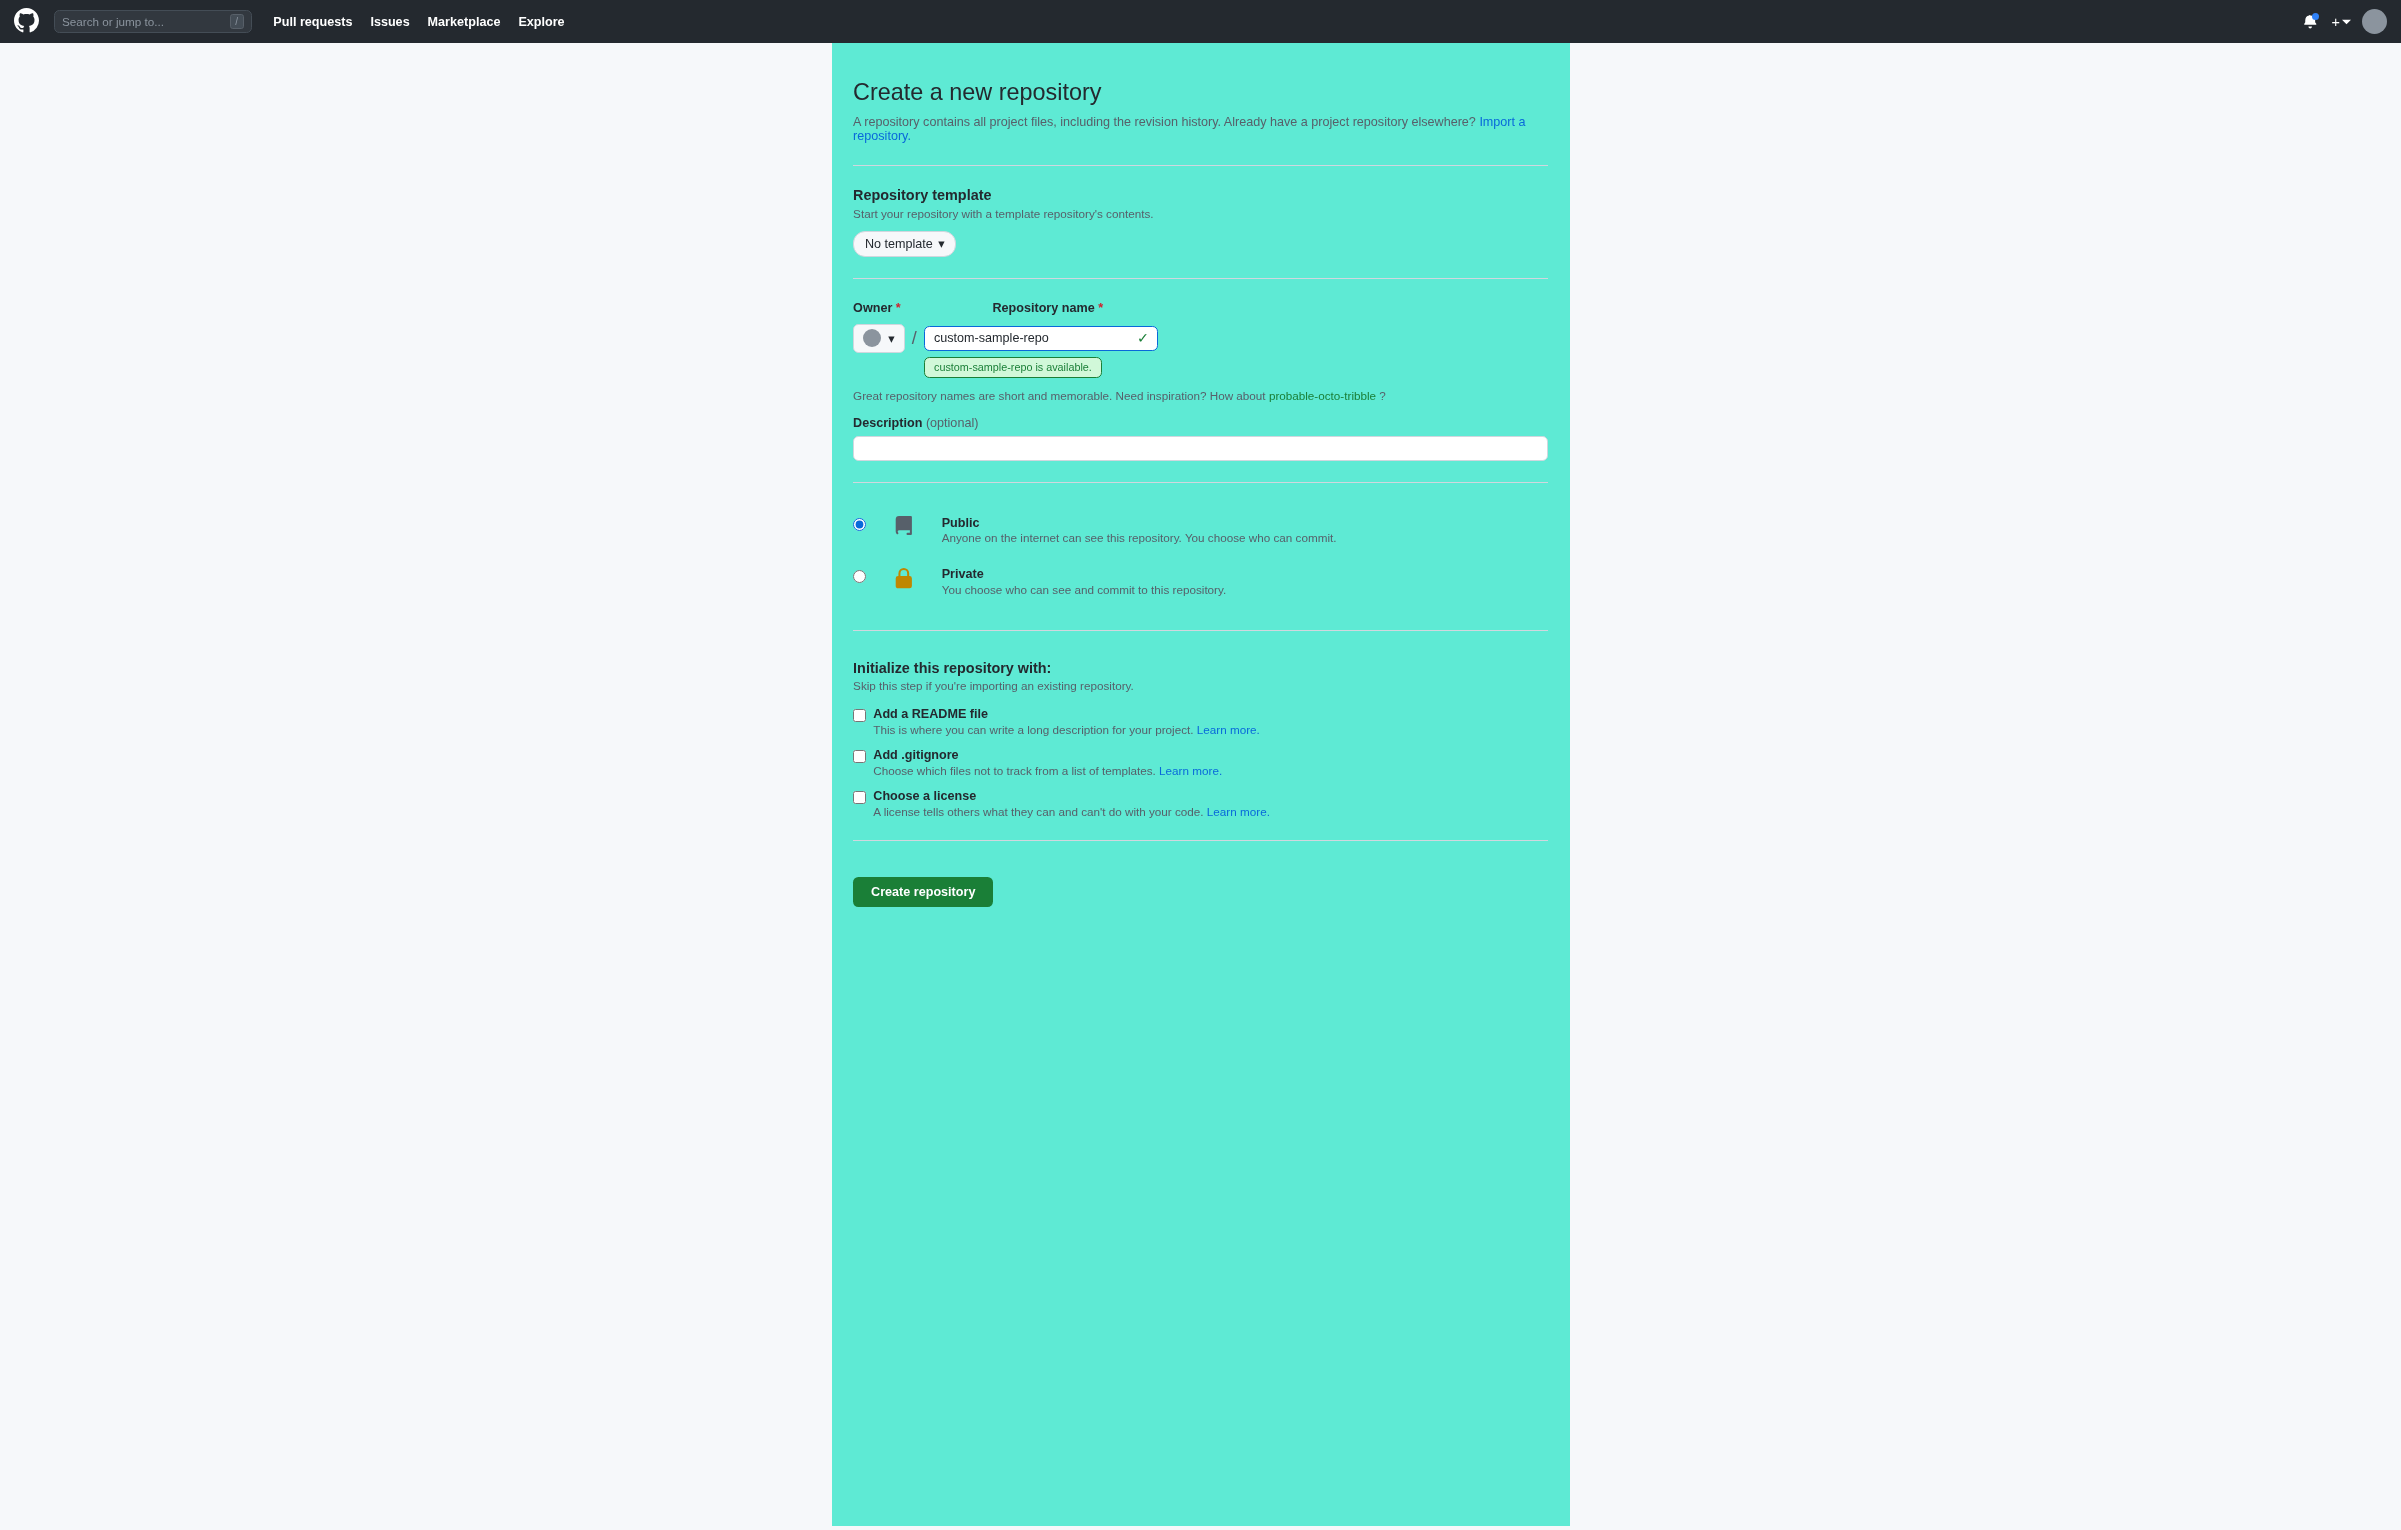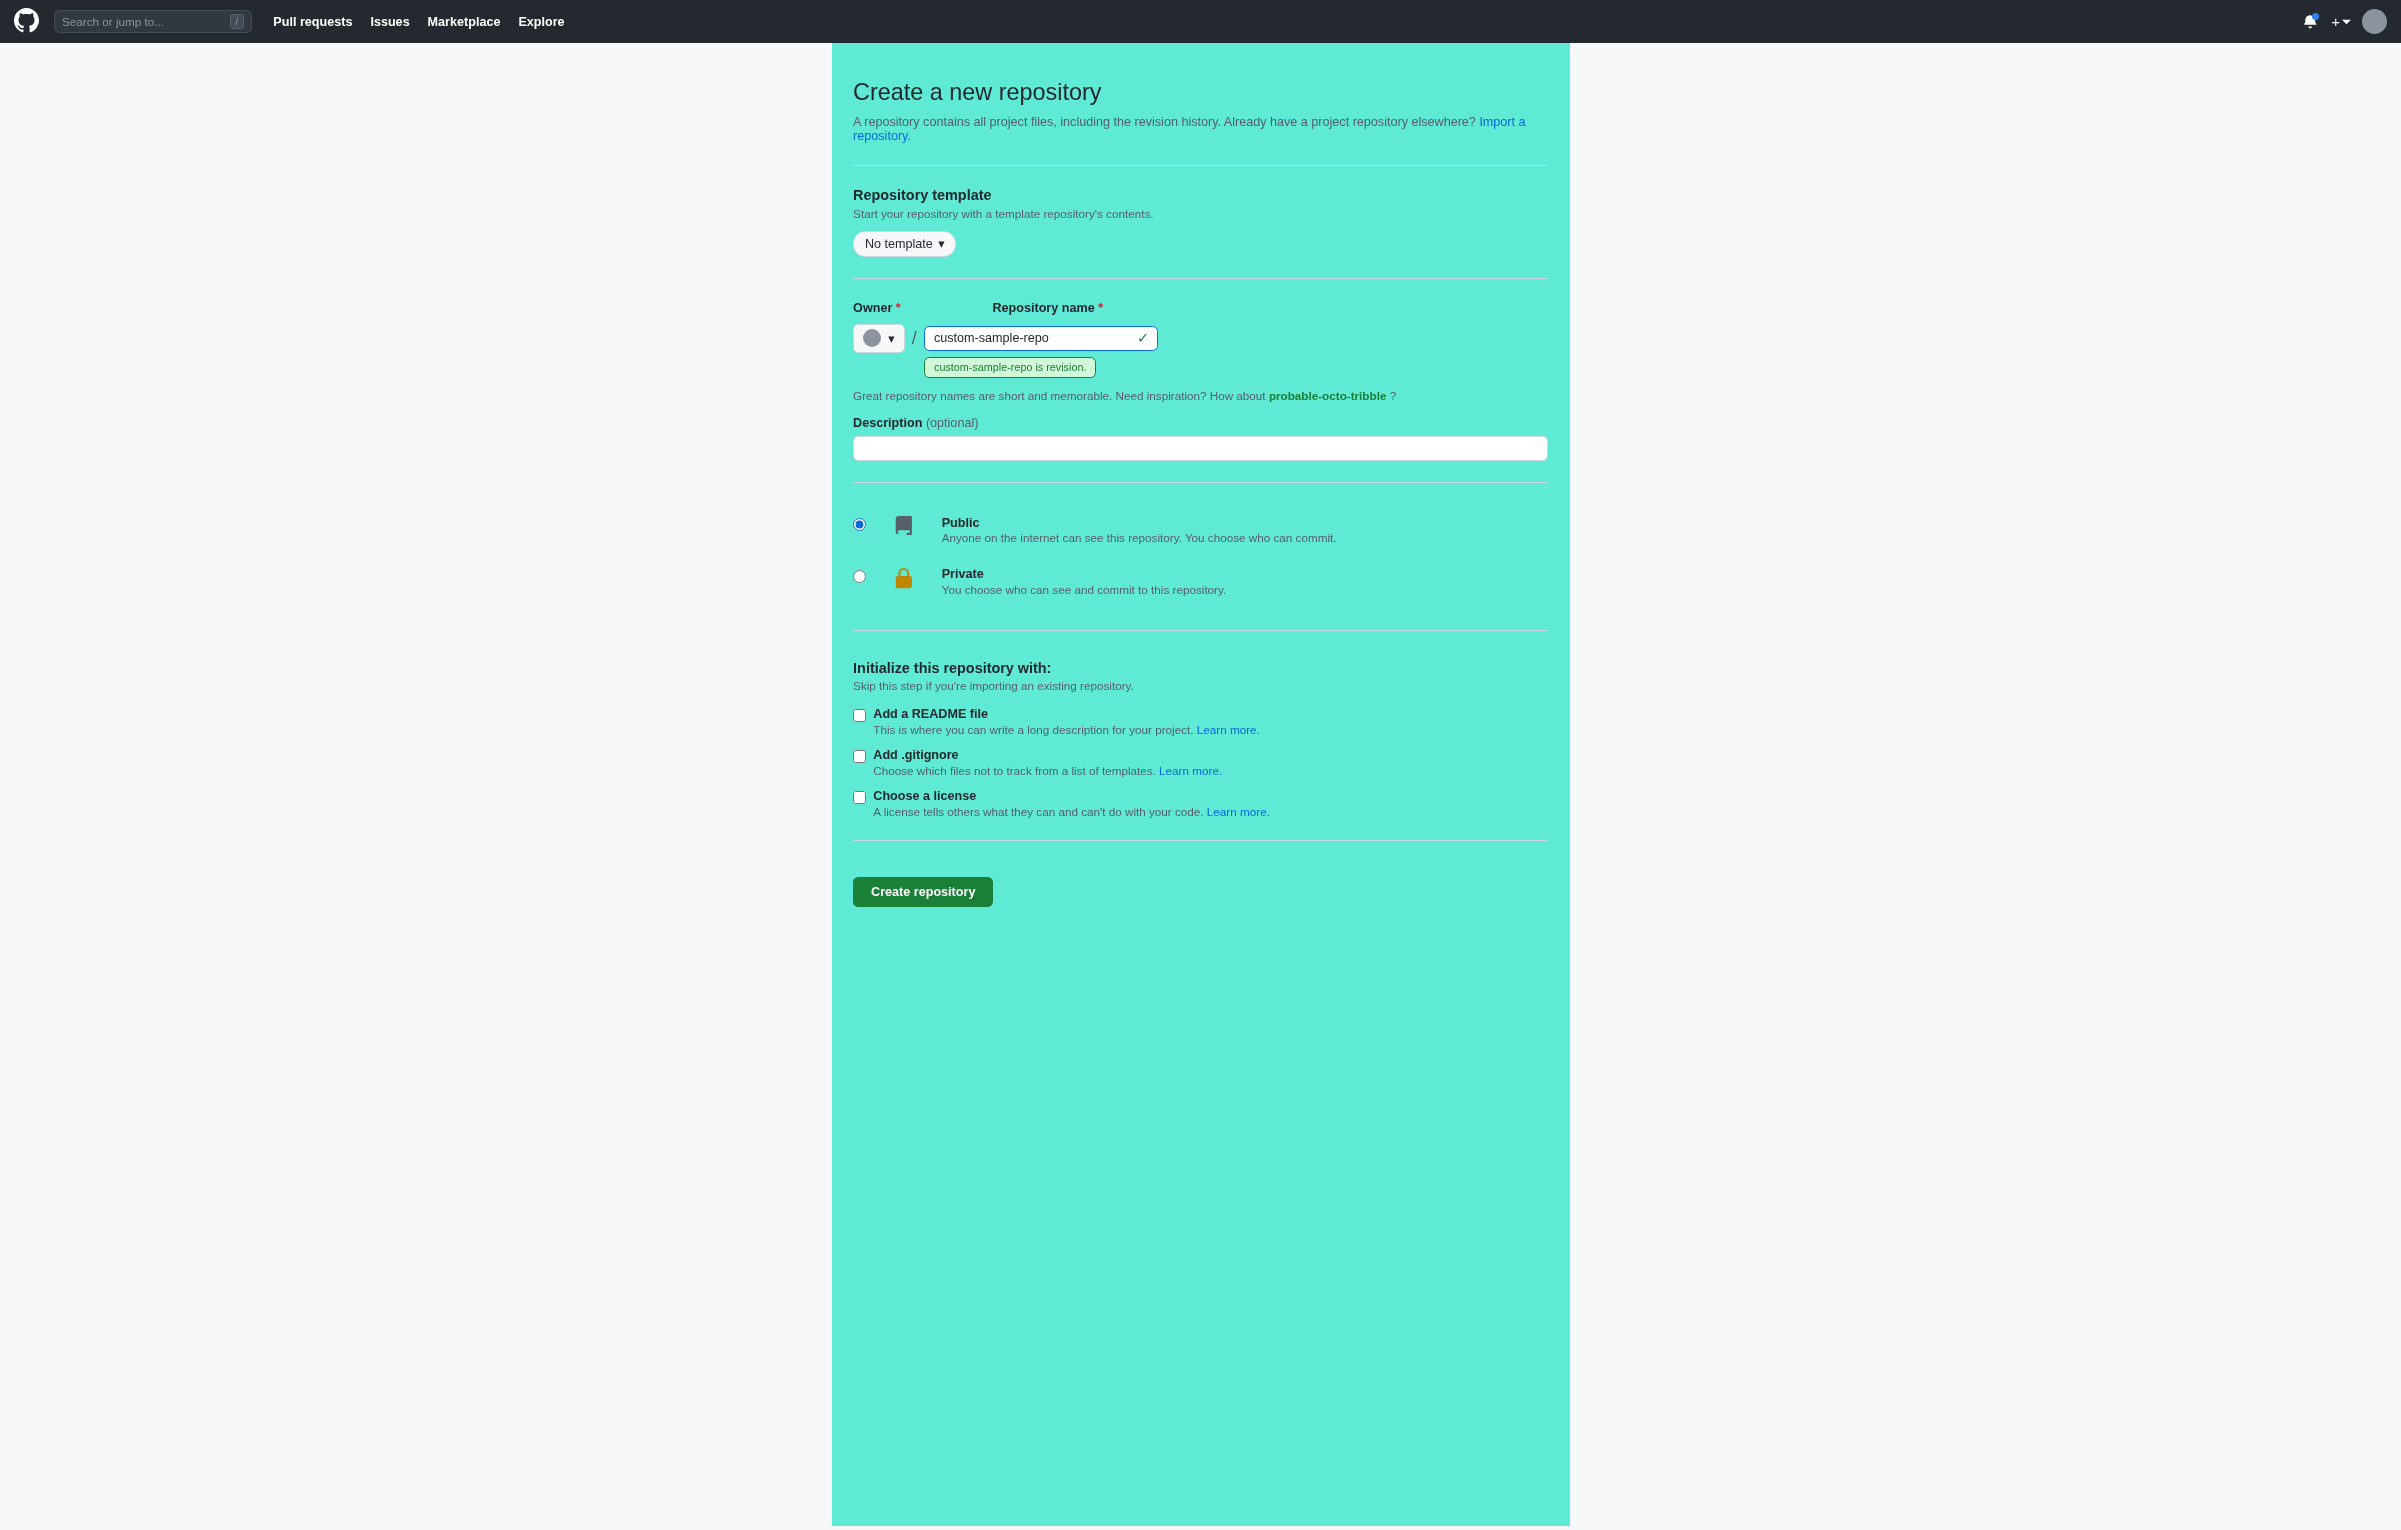--- a/index.html
+++ b/index.html
@@ -237,21 +237,21 @@
       margin-top: 3.6px;
     }
 
     .availability-text {
       font-size: 11.7px;
       color: #57606a;
       margin-top: 5.4px;
     }
     .availability-text .suggestion-link {
       color: #1a7f37;
-      font-weight: 700;
+      font-weight: 400;
       text-decoration: none;
     }
 
     
     .desc-input {
       width: 100%;
       border: 0.9px solid #d0d7de;
       border-radius: 5.4px;
       padding: 4.5px 9px;
       font-size: 12.6px;
@@ -440,21 +440,21 @@
         <span>▾</span>
       </button>
 
       <span class="slash-divider">/</span>
 
       <div class="repo-name-wrapper">
         <input type="text" class="repo-name-input" value="custom-sample-repo" style="">
         <span class="checkmark-icon">✓</span>
         
         <div style="position:absolute; top:110%; left:0; z-index:10;">
-          <span class="tooltip-available">custom-sample-repo is revision.</span>
+          <span class="tooltip-available">custom-sample-repo is available.</span>
         </div>
       </div>
     </div>
 
     <p class="availability-text" style="margin-top:36px;">
       <span>Great repository names are short and memorable. Need inspiration? How about </span>
       <a href="#" class="suggestion-link">probable-octo-tribble</a>
       <span>?</span>
     </p>
   </div>

